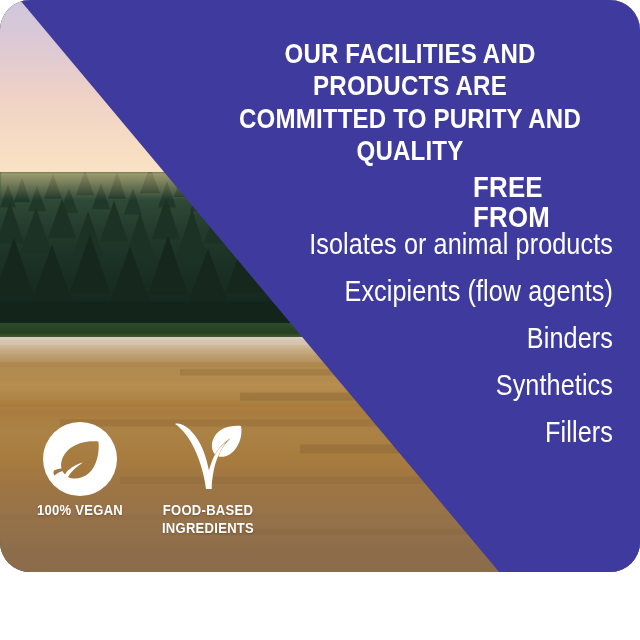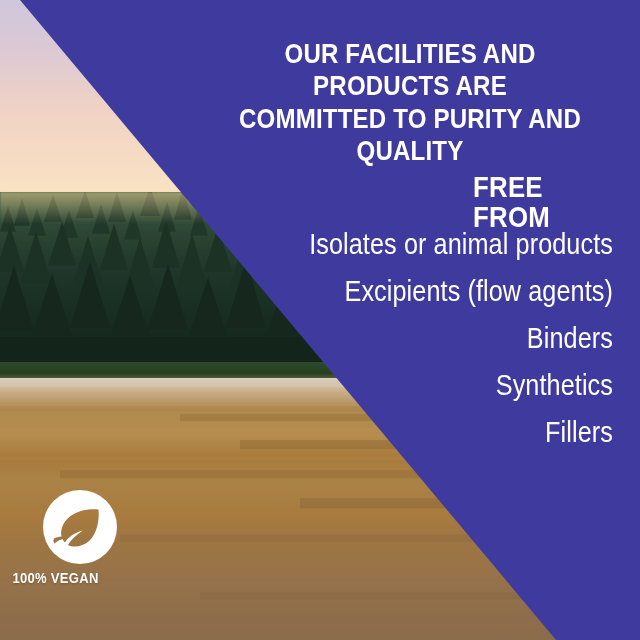--- a/index.html
+++ b/index.html
@@ -1,22 +1,23 @@
 <!DOCTYPE html>
 <html><head>
 <meta charset="utf-8">
 <style>
   html,body{margin:0;padding:0;background:#fff;}
   body{font-family:"Liberation Sans",sans-serif;}
 
   .poster{
     position:relative;
-    width:640px;height:640px;
+    width:640px;height:572px;
     overflow:hidden;
     background:#2f2f2f;
+    border-radius:30px;
   }
 
   
   .photo{position:absolute;inset:0;overflow:hidden;}
 
   .sky{
     position:absolute;left:0;top:0;width:100%;height:56%;
     background:linear-gradient(180deg,
       #cfc6dd 0%,
       #dcc9d4 14%,
@@ -127,21 +128,21 @@
     white-space:nowrap;
   }
 
   
   .badges{
     position:absolute;left:0;bottom:26px;width:440px;height:130px;
   }
   .badge{
     position:absolute;top:0;
     width:150px;
-    text-align:left;
+    text-align:center;
     color:#ffffff;
   }
   .badge .art{height:86px;display:flex;align-items:center;justify-content:center;}
   .badge .cap{
     display:block;
     font-size:14.5px;
     font-weight:700;
     letter-spacing:.3px;
     line-height:1.22;
     transform:scaleX(.9);
@@ -311,16 +312,33 @@
               <path d="M13,50.5 C18,48 25,47.5 31,49 C24,49.5 17.5,52 13.5,55.5
                        C12.2,53.8 12.2,52 13,50.5 Z" fill="#000"></path>
             </mask>
           </defs>
           <rect width="78" height="78" fill="#ffffff" mask="url(#veganmask)"></rect>
         </svg>
       </div>
       <span class="cap">100% VEGAN</span>
     </div>
 
+    <div class="badge b2">
+      <div class="art">
+        <svg width="84" height="84" viewBox="0 0 84 84">
+          <g fill="#ffffff">
+            <path d="M9,7 C9,7 18,12 26,27 C33,40 38,56 40,72 L45.5,72
+                     C44,54 40,36 32,23 C24,10 14,5 9,7 Z"></path>
+            <path d="M45.5,72 L40,72 C41,58 44.5,45 50,36 C53,31 56.5,27.5 60,25.5
+                     C55.5,31 50.5,41 48,52 C46.5,59 45.8,66 45.5,72 Z"></path>
+            <path d="M75,9 C63,8 53,12 48.5,19.5 C44.5,26 45.5,33.5 49,37.5
+                     C52,31.5 58,25 65,21 C59,26.5 54.5,33 52.5,39.5
+                     C58.5,41 66,37.5 70.5,30.5 C75.5,22.8 76.2,14.5 75,9 Z"></path>
+          </g>
+        </svg>
+      </div>
+      <span class="cap">FOOD-BASED
+INGREDIENTS</span>
+    </div>
 
 
   </div>
 </div>
 
 </body></html>

